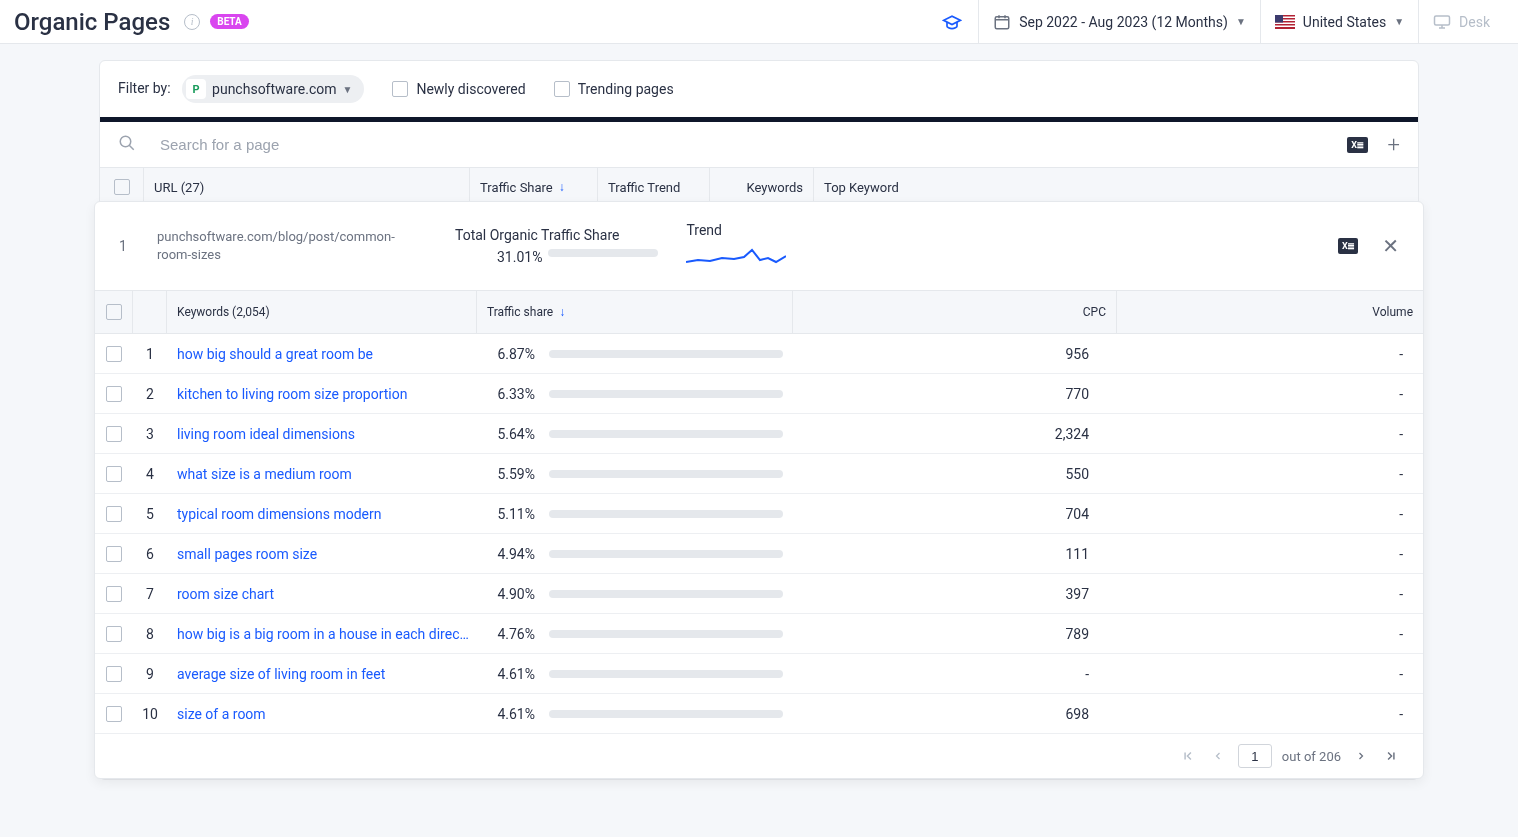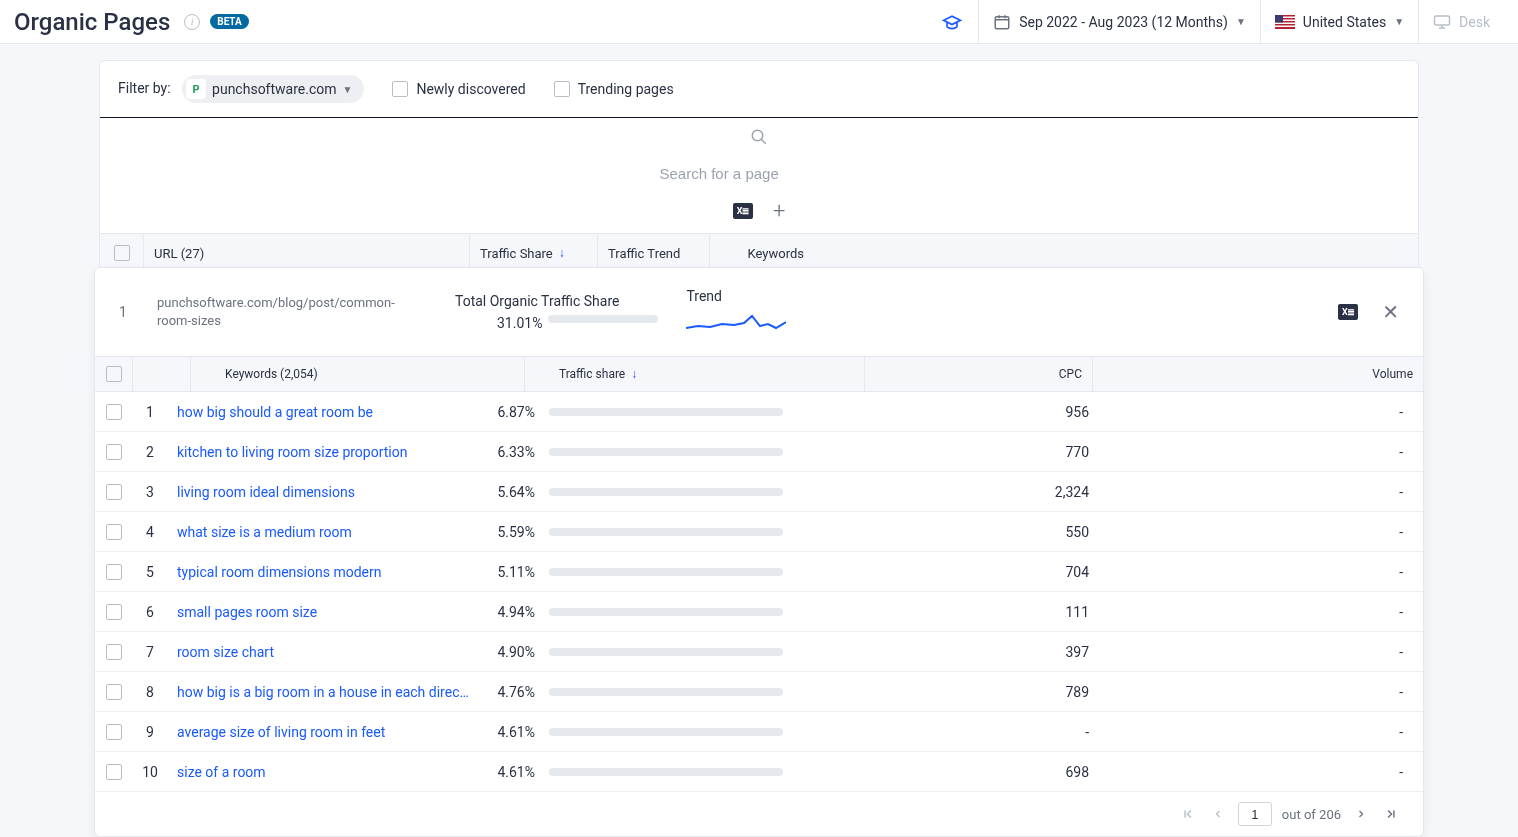--- a/index.html
+++ b/index.html
@@ -2,21 +2,21 @@
 <html><head>
 <meta charset="utf-8">
 <style>
 * { box-sizing: border-box; margin: 0; padding: 0; }
 body { font-family: -apple-system, BlinkMacSystemFont, "Segoe UI", Roboto, Arial, sans-serif; font-size: 14px; color: #2a3144; background: #f5f7fa; width: 1518px; height: 837px; overflow: hidden; }
 
 
 .header { display: flex; align-items: center; height: 44px; background: #fff; border-bottom: 1px solid #e5e8ec; padding: 0 14px; }
 .title { font-size: 24px; font-weight: 500; color: #2a3144; }
 .info-icon { width: 16px; height: 16px; border: 1px solid #b6bec9; border-radius: 50%; display: inline-flex; align-items: center; justify-content: center; color: #b6bec9; font-size: 10px; margin-left: 14px; font-style: italic; font-family: Georgia, serif; }
-.beta-badge { background: #0369a1; color: #fff; font-size: 10px; font-weight: 700; padding: 2px 7px; border-radius: 9px; margin-left: 10px; }
+.beta-badge { background: #d946ef; color: #fff; font-size: 10px; font-weight: 700; padding: 2px 7px; border-radius: 9px; margin-left: 10px; }
 .header-right { margin-left: auto; display: flex; align-items: center; height: 100%; }
 .grad-icon { color: #195afe; padding: 0 16px; display: flex; align-items: center; }
 .header-div { width: 1px; height: 100%; background: #e5e8ec; }
 .header-btn { display: flex; align-items: center; padding: 0 14px; height: 100%; cursor: pointer; color: #2a3144; gap: 8px; }
 .header-btn.dim { color: #b6bec9; }
 .cal-icon, .flag-icon, .device-icon { display: inline-flex; }
 .chev { color: #6b7280; font-size: 10px; }
 
 
 .content { padding: 16px 0 0 0; }
@@ -25,21 +25,21 @@
 
 .filter-row { display: flex; align-items: center; padding: 14px 18px; gap: 28px; }
 .filter-row .lbl { color: #2a3144; font-size: 14px; }
 .domain-chip { display: inline-flex; align-items: center; background: #edeff2; border-radius: 16px; padding: 4px 12px 4px 4px; margin-left: 8px; gap: 6px; cursor: pointer; }
 .domain-chip .fav { width: 20px; height: 20px; background: #fff; border-radius: 4px; display: inline-flex; align-items: center; justify-content: center; font-size: 11px; font-weight: 700; color: #1a9c5c; }
 .domain-chip .txt { font-size: 14px; color: #2a3144; }
 .check-item { display: inline-flex; align-items: center; gap: 8px; cursor: pointer; }
 .checkbox { width: 16px; height: 16px; border: 1.5px solid #b6bec9; border-radius: 2px; }
 
 
-.search-row { display: flex; align-items: center; padding: 10px 18px; border-top: 1px solid #0f172a; gap: 16px; flex-direction: column; }
+.search-row { display: flex; align-items: center; padding: 10px 18px; border-top: 5px solid #0f172a; gap: 24px; }
 .search-icon { color: #9ca3af; }
 .search-input { flex: 1; border: none; outline: none; font-size: 15px; color: #2a3144; }
 .search-input::placeholder { color: #9ca3af; }
 .row-actions { display: flex; align-items: center; gap: 20px; }
 .excel-icon { background: #2a3144; color: #fff; font-size: 9px; font-weight: 700; padding: 3px 4px; border-radius: 2px; letter-spacing: -0.5px; cursor: pointer; }
 .plus-icon { color: #6b7280; font-size: 22px; font-weight: 300; cursor: pointer; }
 .close-x { color: #6b7280; font-size: 20px; cursor: pointer; }
 
 
 .table-head { display: flex; align-items: center; background: #f5f7fa; border-top: 1px solid #e5e8ec; border-bottom: 1px solid #e5e8ec; height: 40px; font-size: 13px; }
@@ -62,21 +62,21 @@
 .exp-metric .mlabel { font-size: 14px; color: #2a3144; }
 .exp-metric .mval-row { display: flex; align-items: flex-start; gap: 6px; margin-left: 42px; }
 .exp-metric .mval { font-size: 14px; color: #2a3144; }
 .bar-track { width: 110px; height: 8px; background: #e5e8ec; border-radius: 4px; overflow: hidden; }
 .bar-fill { height: 100%; background: #195afe; border-radius: 4px; }
 .trend-col { display: flex; flex-direction: column; gap: 6px; }
 .trend-col .mlabel { font-size: 14px; color: #2a3144; }
 .exp-actions { margin-left: auto; display: flex; align-items: center; gap: 24px; }
 
 
-.kw-head { display: flex; align-items: center; background: #f5f7fa; border-top: 1px solid #e5e8ec; border-bottom: 1px solid #e5e8ec; height: 36px; font-size: 12px; gap: 24px; }
+.kw-head { display: flex; align-items: center; background: #f5f7fa; border-top: 1px solid #e5e8ec; border-bottom: 1px solid #e5e8ec; height: 44px; font-size: 12px; }
 .kw-head .cell { padding: 0 10px; height: 100%; display: flex; align-items: center; border-right: 1px solid #e5e8ec; color: #2a3144; }
 .kw-head .cell:last-child { border-right: none; }
 .kw-chk { width: 38px; justify-content: center; }
 .kw-num { width: 34px; }
 .kw-name { width: 310px; }
 .kw-share { width: 316px; color: #195afe; gap: 6px; }
 .kw-vol { width: 306px; justify-content: flex-end; }
 .kw-cpc { flex: 1; justify-content: flex-end; padding-right: 20px; }
 
 .kw-row { display: flex; align-items: center; height: 40px; border-bottom: 1px solid #edeff2; font-size: 14px; }
@@ -190,20 +190,21 @@
       <div class="cell th-chk">
           <span class="checkbox"></span>
         </div>
       <div class="cell th-url">URL (27)</div>
       <div class="cell th-ts">
         <span>Traffic Share</span>
         <span class="sort-arrow">↓</span>
       </div>
       <div class="cell th-tt">Traffic Trend</div>
       <div class="cell th-kw">Keywords</div>
+      <div class="cell th-tk">Top Keyword</div>
     </div>
 
     <div class="expanded-card">
       <div class="exp-top">
         <span class="exp-num">1</span>
         <div class="exp-url">punchsoftware.com/blog/post/common-room-sizes</div>
         <div class="exp-metric">
           <span class="mlabel">Total Organic Traffic Share</span>
           <div class="mval-row">
             <span class="mval">31.01%</span>

